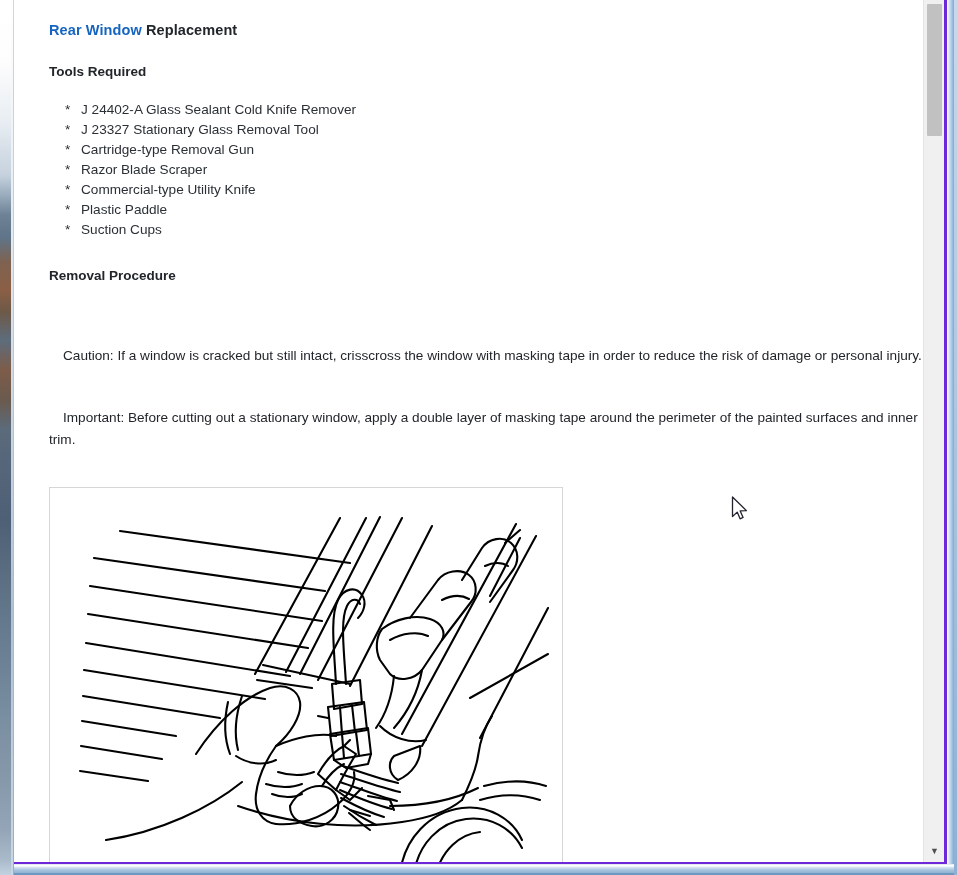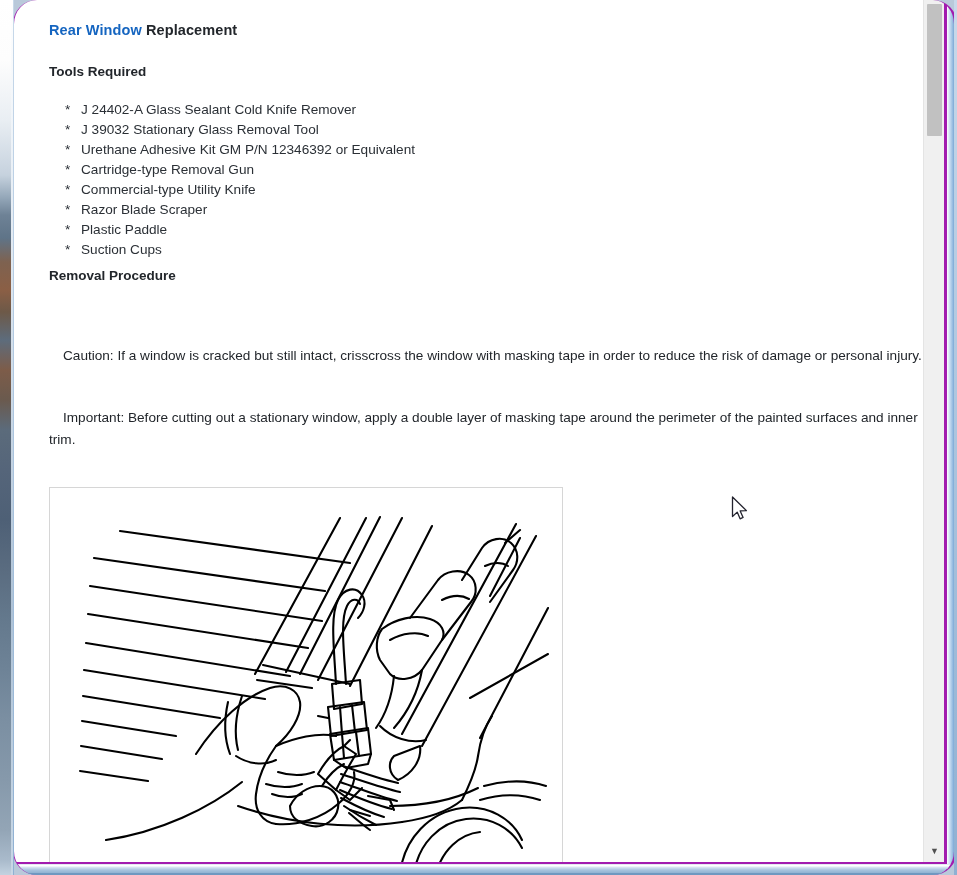--- a/index.html
+++ b/index.html
@@ -41,26 +41,25 @@
     position: absolute; left: 11px; top: 0;
     width: 2px; height: 875px;
     background: linear-gradient(to bottom,#ffffff,#dfe8f1 30%,#aec2d6 70%,#c9d8e6);
   }
 
   
   #window {
     position: absolute;
     left: 13px; top: 0;
     width: 944px; height: 875px;
-    background: #a21caf;
+    background: #6d28d9;
     border-left: 1px solid #9fb6cc;
     border-right: 3px solid;
     border-image: linear-gradient(to bottom,#c8d9ea,#8fb0d2) 1;
     overflow: hidden;
-    border-radius: 24px;
   }
   #window-right-frame {
     position: absolute;
     right: 0; top: 0;
     width: 7px; height: 875px;
     background: linear-gradient(to right,#ffffff,#cfe0f2 35%,#9dc0e3 75%,#7ea8d4);
   }
   #window-bottom-frame {
     position: absolute;
     left: 0; bottom: 0;
@@ -208,25 +207,24 @@
       <div id="doc-inner">
 
         <div class="page-title">
           <span class="link">Rear Window</span><span class="rest"> Replacement</span>
         </div>
 
         <div class="section-heading" id="tools-heading">Tools Required</div>
 
         <ul id="tools-list">
           <li><span class="ast">*</span><span>J 24402-A Glass Sealant Cold Knife Remover</span></li>
-          <li><span class="ast">*</span><span>J 39032 Stationary Glass Removal Tool</span></li>
-          <li><span class="ast">*</span><span>Urethane Adhesive Kit GM P/N 12346392 or Equivalent</span></li>
+          <li><span class="ast">*</span><span>J 23327 Stationary Glass Removal Tool</span></li>
           <li><span class="ast">*</span><span>Cartridge-type Removal Gun</span></li>
+          <li><span class="ast">*</span><span>Razor Blade Scraper</span></li>
           <li><span class="ast">*</span><span>Commercial-type Utility Knife</span></li>
-          <li><span class="ast">*</span><span>Razor Blade Scraper</span></li>
           <li><span class="ast">*</span><span>Plastic Paddle</span></li>
           <li><span class="ast">*</span><span>Suction Cups</span></li>
         </ul>
 
         <div class="section-heading" id="removal-heading">Removal Procedure</div>
 
         <div class="note-para" id="caution-para">Caution: If a window is cracked but still intact, crisscross the window with masking tape in order to reduce the risk of damage or personal injury.</div>
 
         <div class="note-para" id="important-para">Important: Before cutting out a stationary window, apply a double layer of masking tape around the perimeter of the painted surfaces and inner trim.</div>
 

